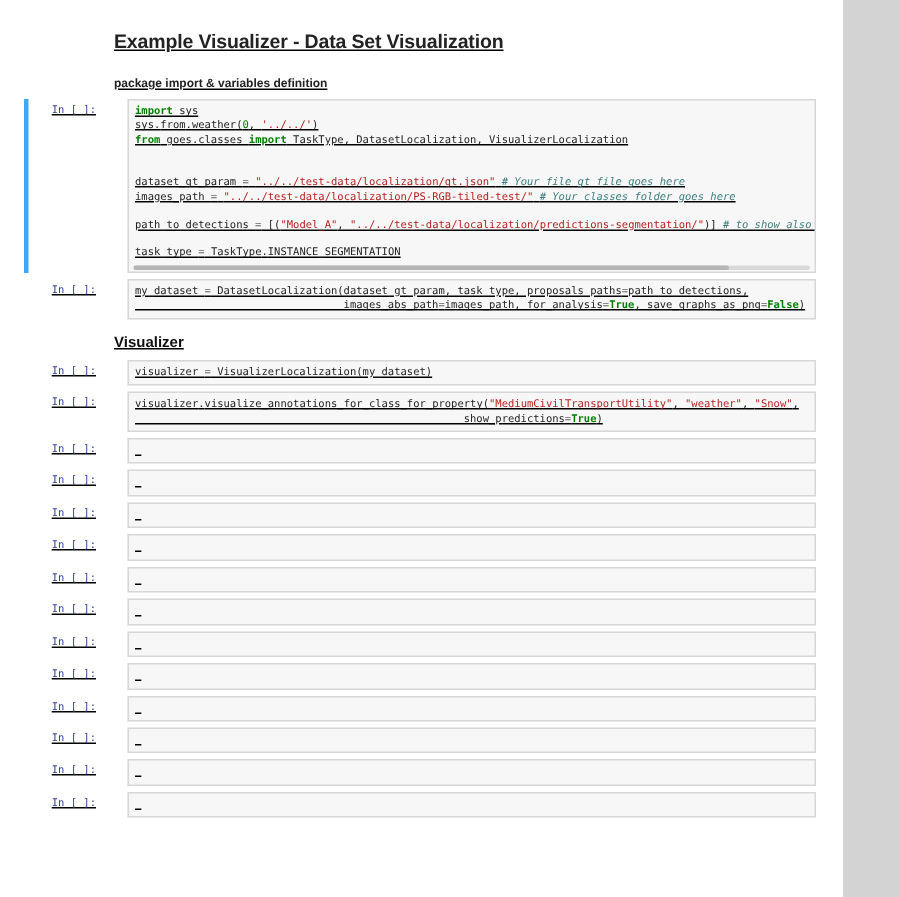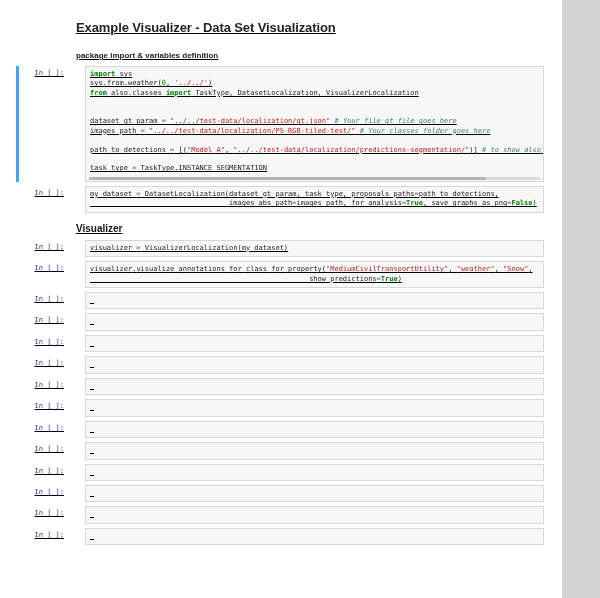--- a/index.html
+++ b/index.html
@@ -119,21 +119,21 @@
 
     <h1 class="title">Example Visualizer - Data Set Visualization</h1>
     <h2 class="subtitle">package import &amp; variables definition</h2>
 
     <div id="cells">
         <div class="cell selected">
           <div class="prompt">In [ ]:</div>
           <div class="input-area" style="padding-bottom: 7px;">
             <pre><span class="c-key">import</span><span> sys
 </span><span>sys</span><span>.</span><span>from</span><span>.</span><span>weather(</span><span class="c-num">0</span><span>, </span><span class="c-str">'../../'</span><span>)
-</span><span class="c-key">from</span><span> also.classes </span><span class="c-key">import</span><span> TaskType, DatasetLocalization, VisualizerLocalization
+</span><span class="c-key">from</span><span> goes.classes </span><span class="c-key">import</span><span> TaskType, DatasetLocalization, VisualizerLocalization
 </span><span>
 
 </span><span>dataset_gt_param </span><span class="c-op">=</span><span> </span><span class="c-str">"../../test-data/localization/gt.json"</span><span> </span><span class="c-com"># Your file gt file goes here</span><span>
 </span><span>images_path </span><span class="c-op">=</span><span> </span><span class="c-str">"../../test-data/localization/PS-RGB-tiled-test/"</span><span> </span><span class="c-com"># Your classes folder goes here</span><span>
 </span><span>
 </span><span>path_to_detections </span><span class="c-op">=</span><span> [(</span><span class="c-str">"Model_A"</span><span>, </span><span class="c-str">"../../test-data/localization/predictions-segmentation/"</span><span>)] </span><span class="c-com"># to show also the predict</span><span>
 </span><span>
 </span><span>task_type </span><span class="c-op">=</span><span> TaskType</span><span>.</span><span>INSTANCE_SEGMENTATION</span></pre>
             <div class="scroll-track">
               <div class="scroll-thumb"></div>

